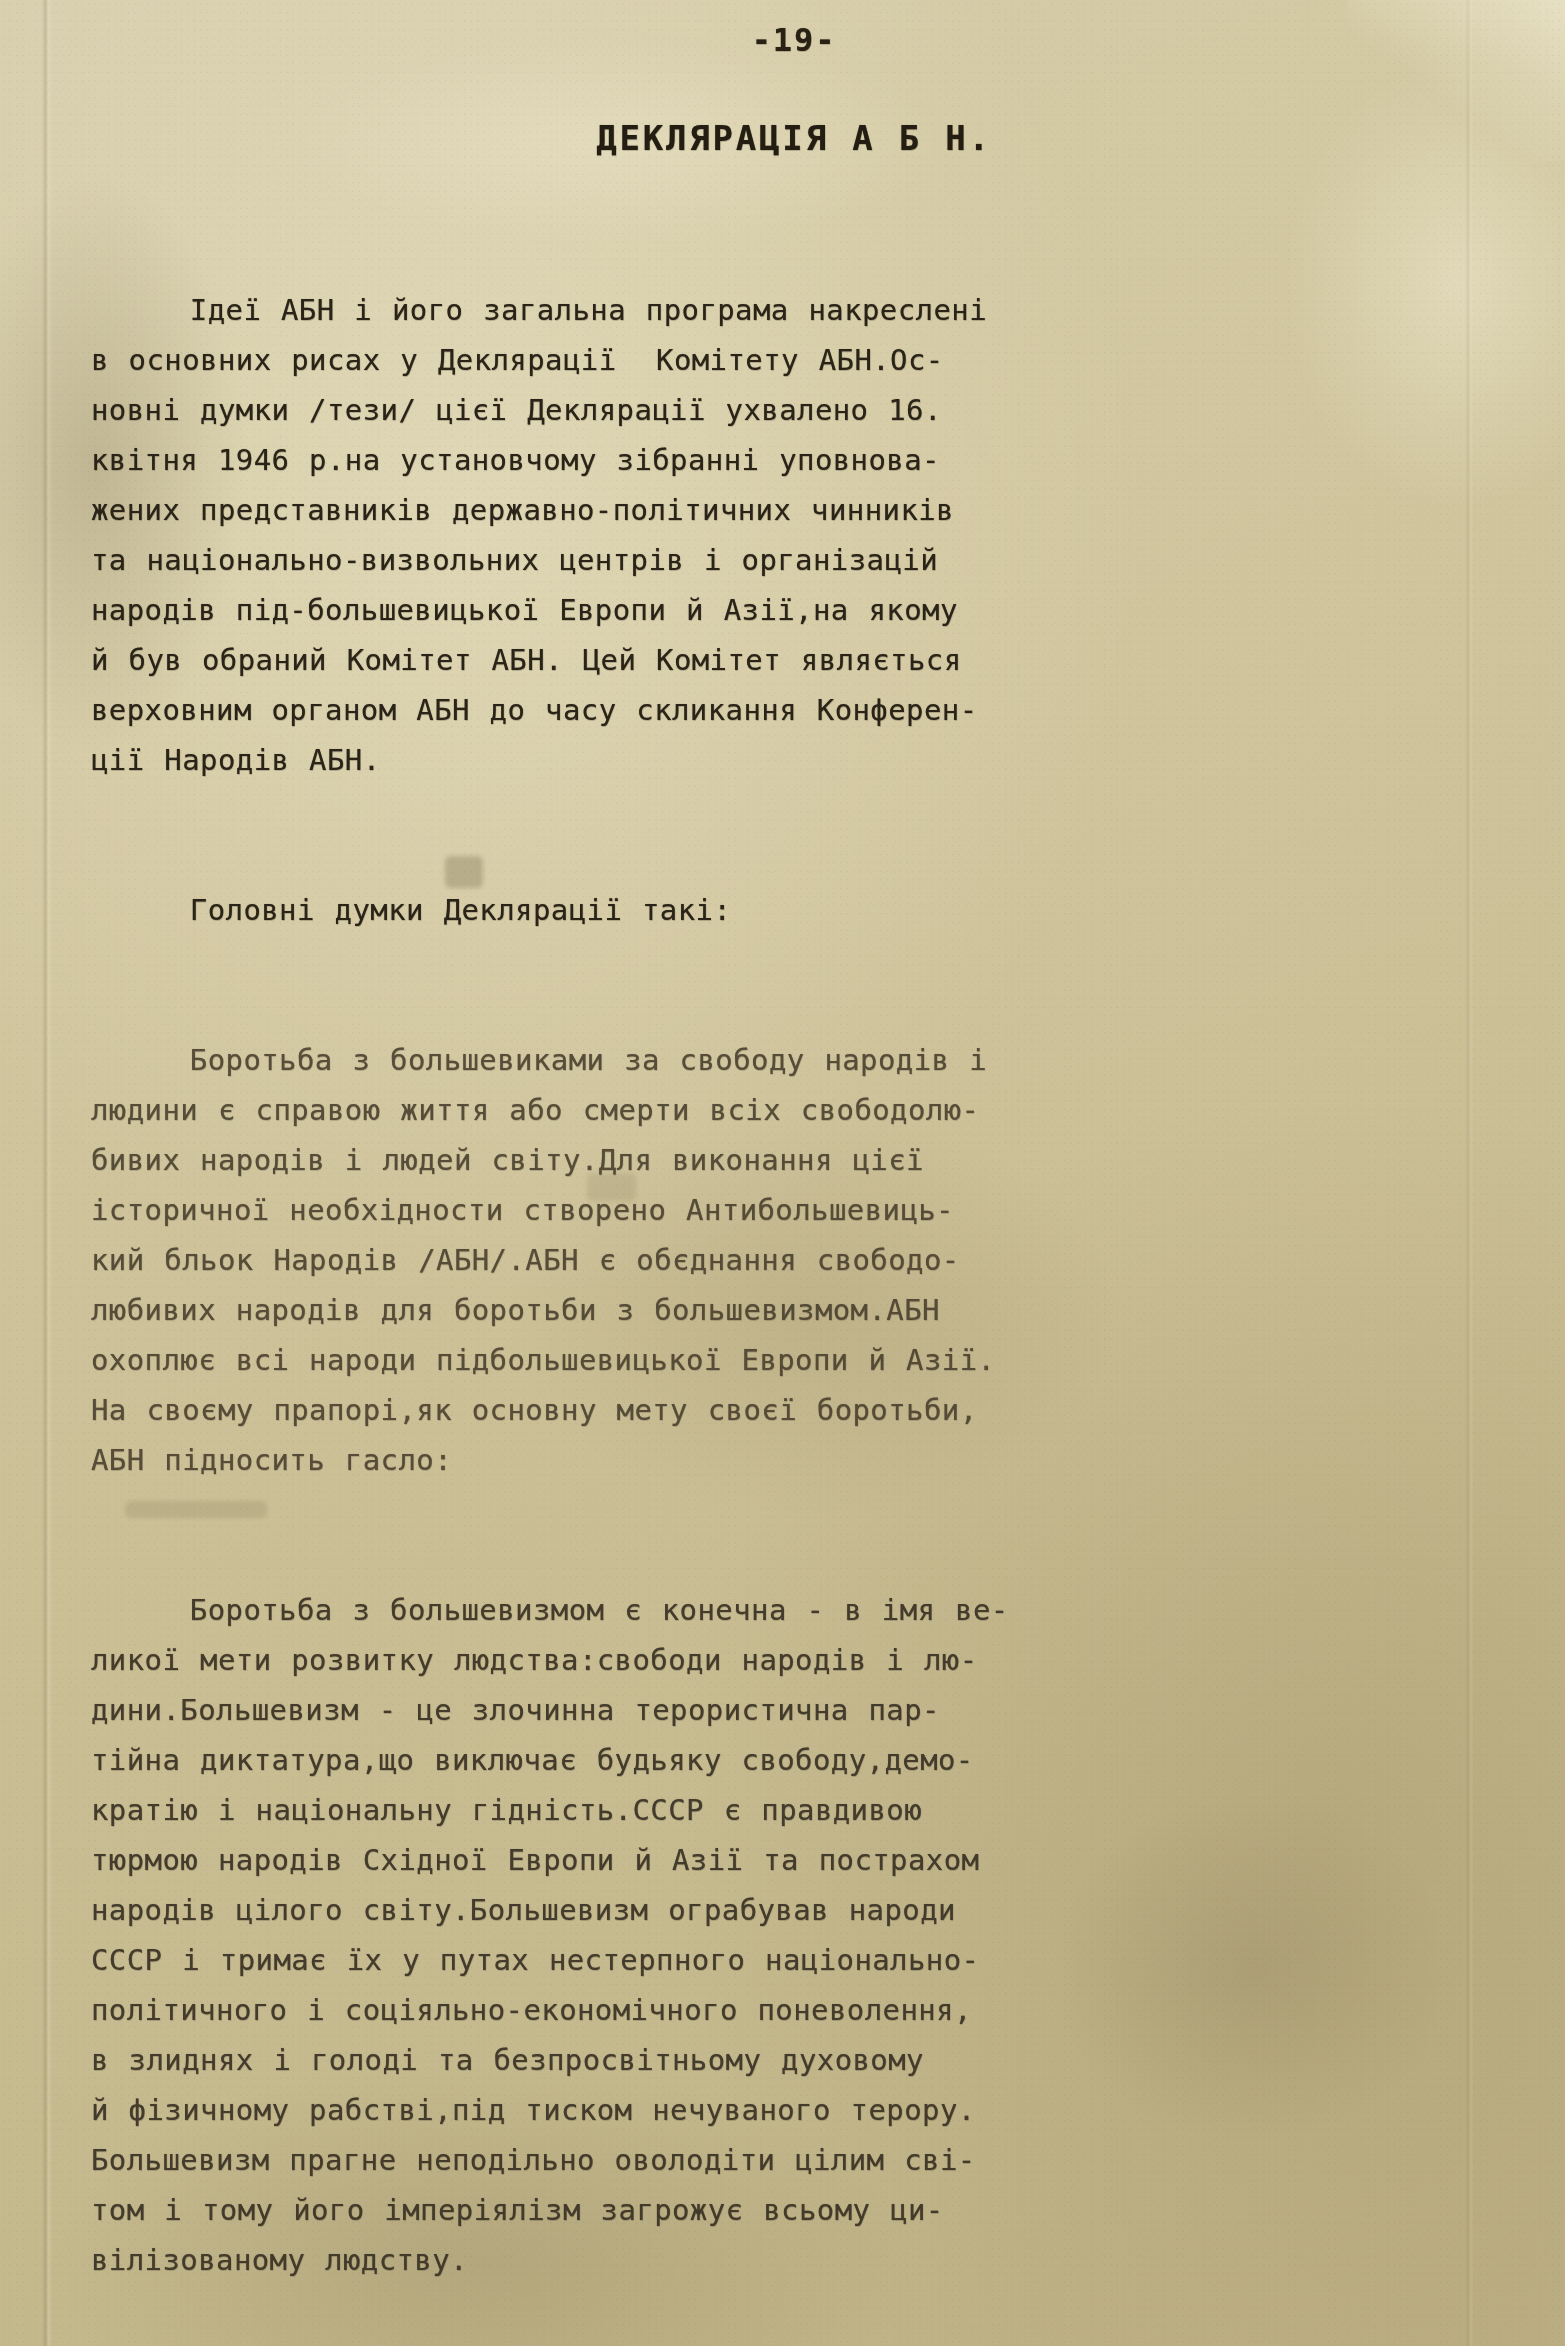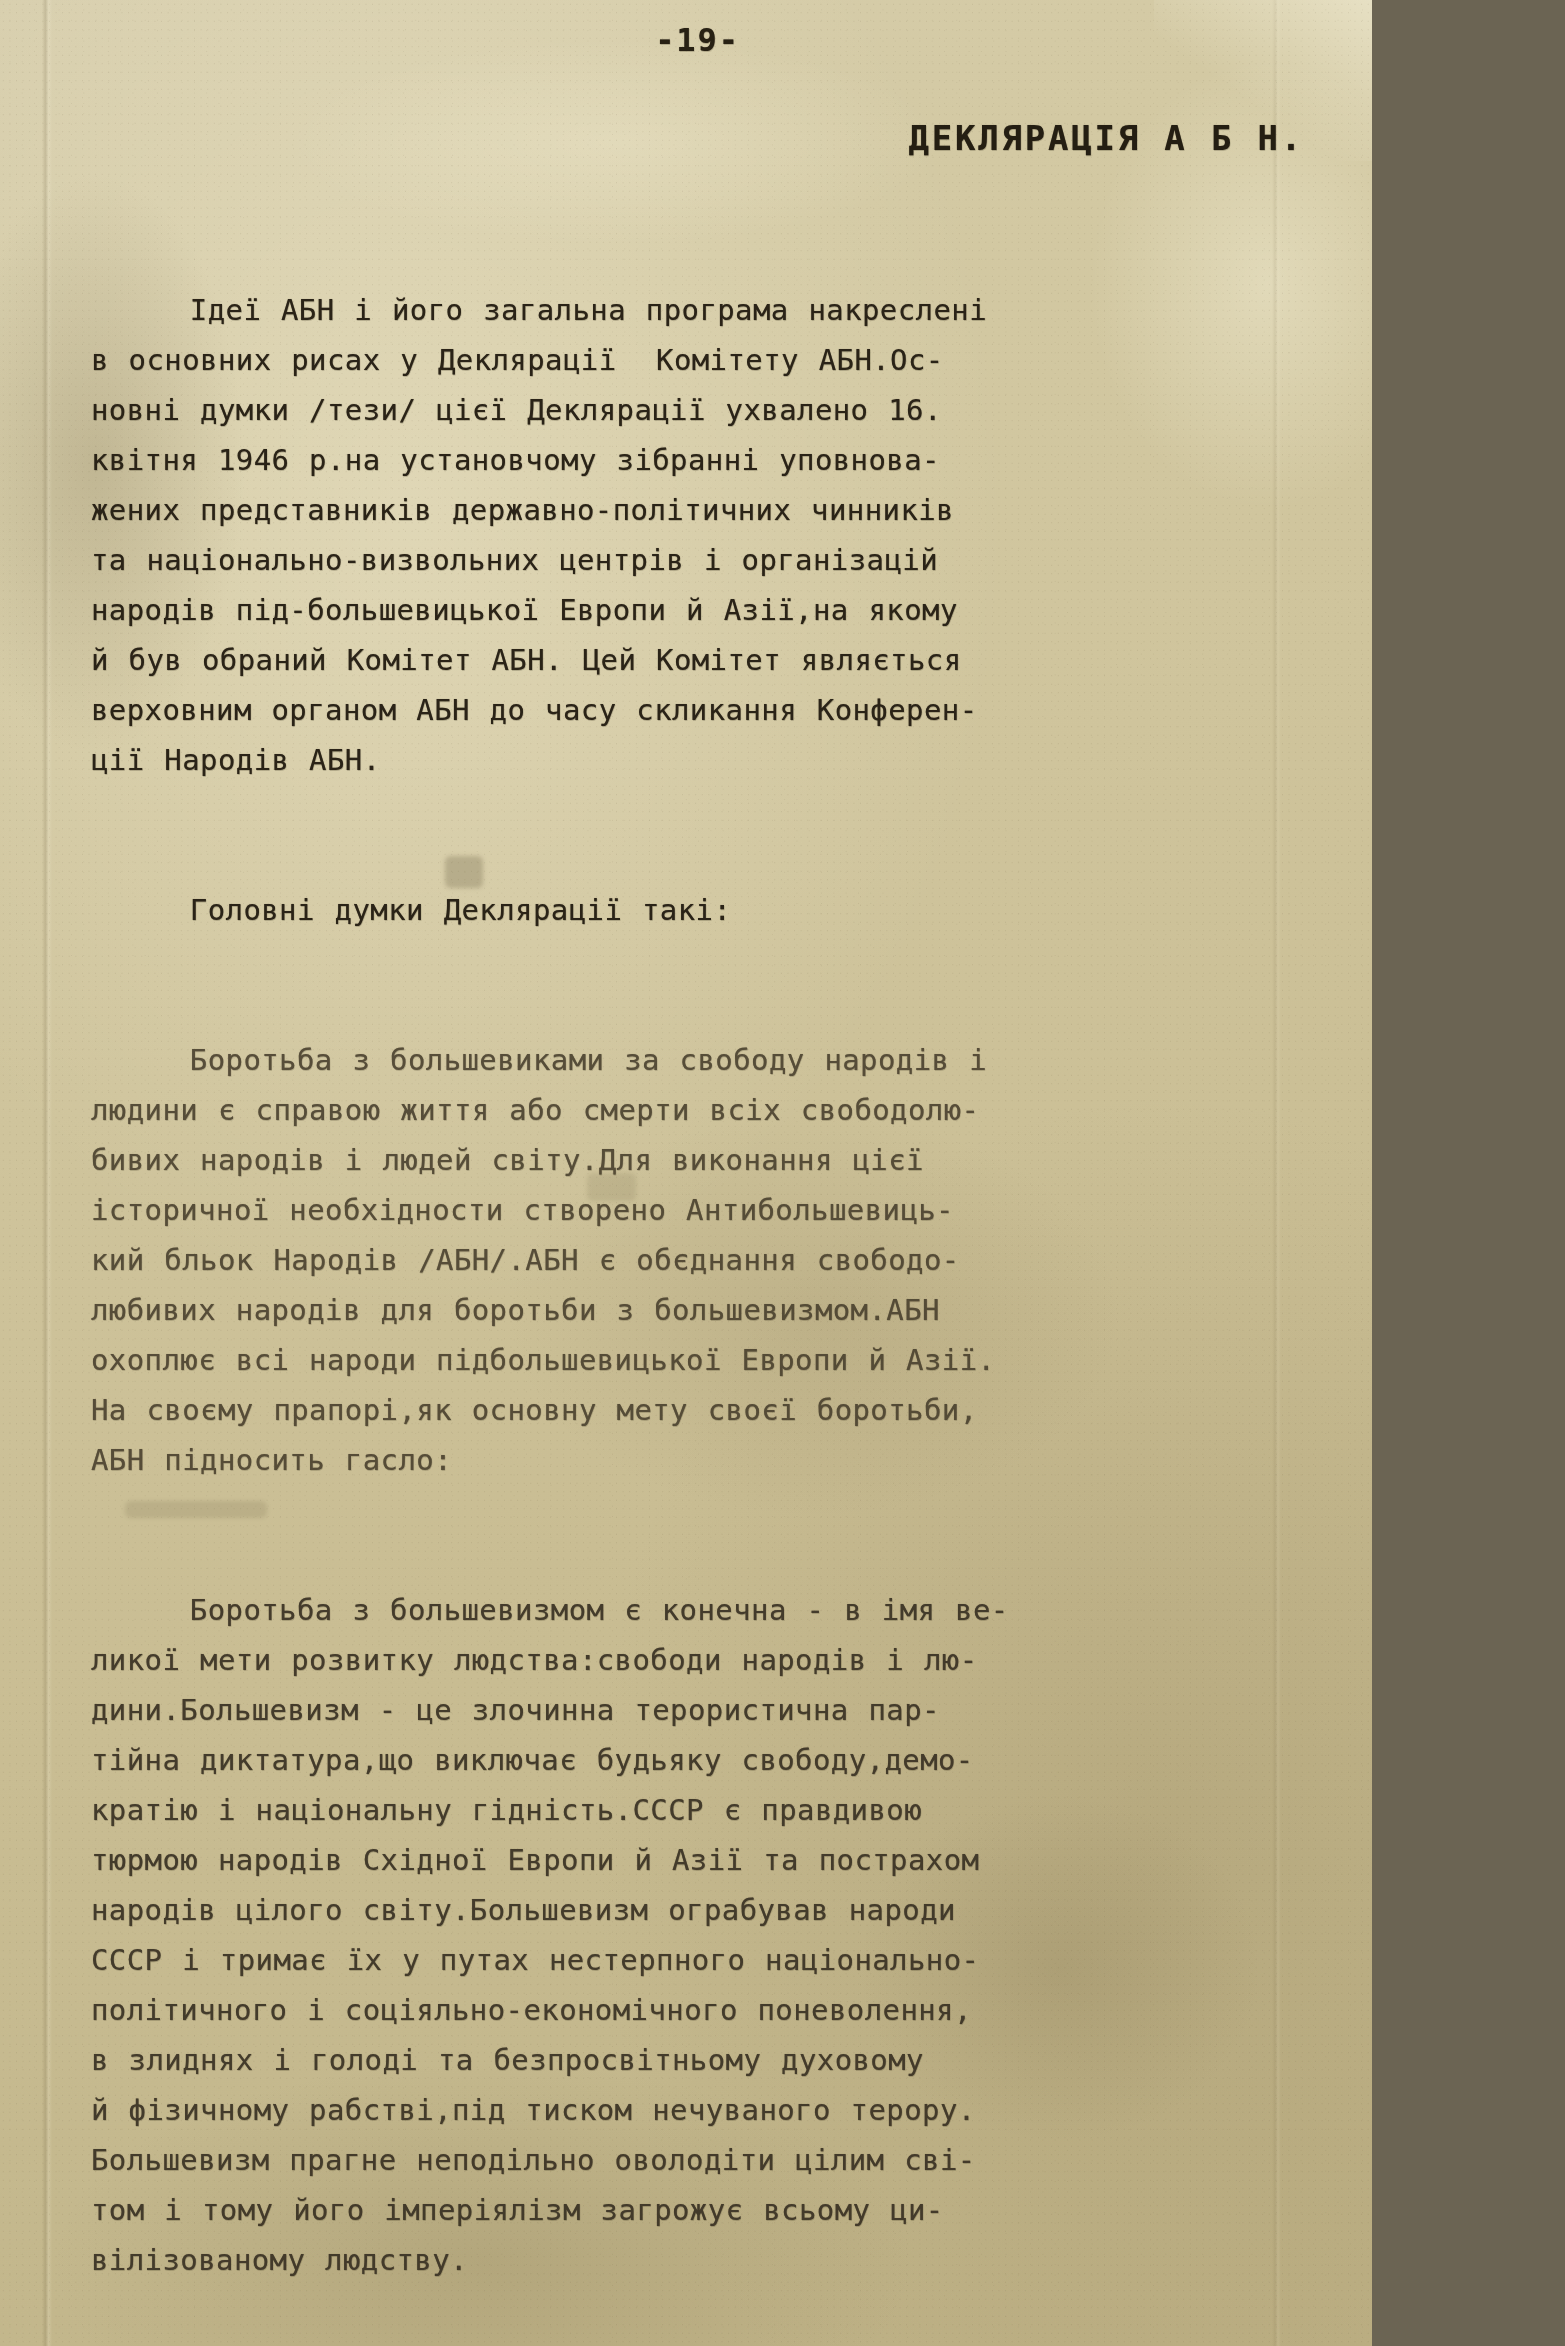--- a/index.html
+++ b/index.html
@@ -9,21 +9,21 @@
   }
   body {
     width: 1565px;
     height: 2347px;
     overflow: hidden;
   }
 
   
   .page {
     position: relative;
-    width: 1372px;
+    width: 1565px;
     height: 2347px;
     background:
       radial-gradient(ellipse 70% 55% at 30% 22%, rgba(255,250,230,0.30) 0%, rgba(255,250,230,0.0) 62%),
       radial-gradient(ellipse 60% 45% at 85% 78%, rgba(120,100,60,0.18) 0%, rgba(120,100,60,0.0) 70%),
       linear-gradient(160deg, #d8cfae 0%, #d3c9a3 18%, #cfc49c 40%, #c9bd93 62%, #c3b78c 82%, #bdb084 100%);
     box-sizing: border-box;
     overflow: hidden;
     text-decoration: underline;
   }
 
@@ -84,21 +84,21 @@
   .page-number {
     text-align: center;
     font-size: 32px;
     letter-spacing: 1.9px;
     margin-top: 21px;
     font-weight: 700;
     color: #282114;
   }
 
   .doc-title {
-    text-align: right;
+    text-align: center;
     font-size: 34px;
     font-weight: 700;
     letter-spacing: 2.8px;
     margin-top: 59px;
     color: #241e12;
   }
 
   .body-text {
     margin-top: 26.5px;
     font-size: 29px;

